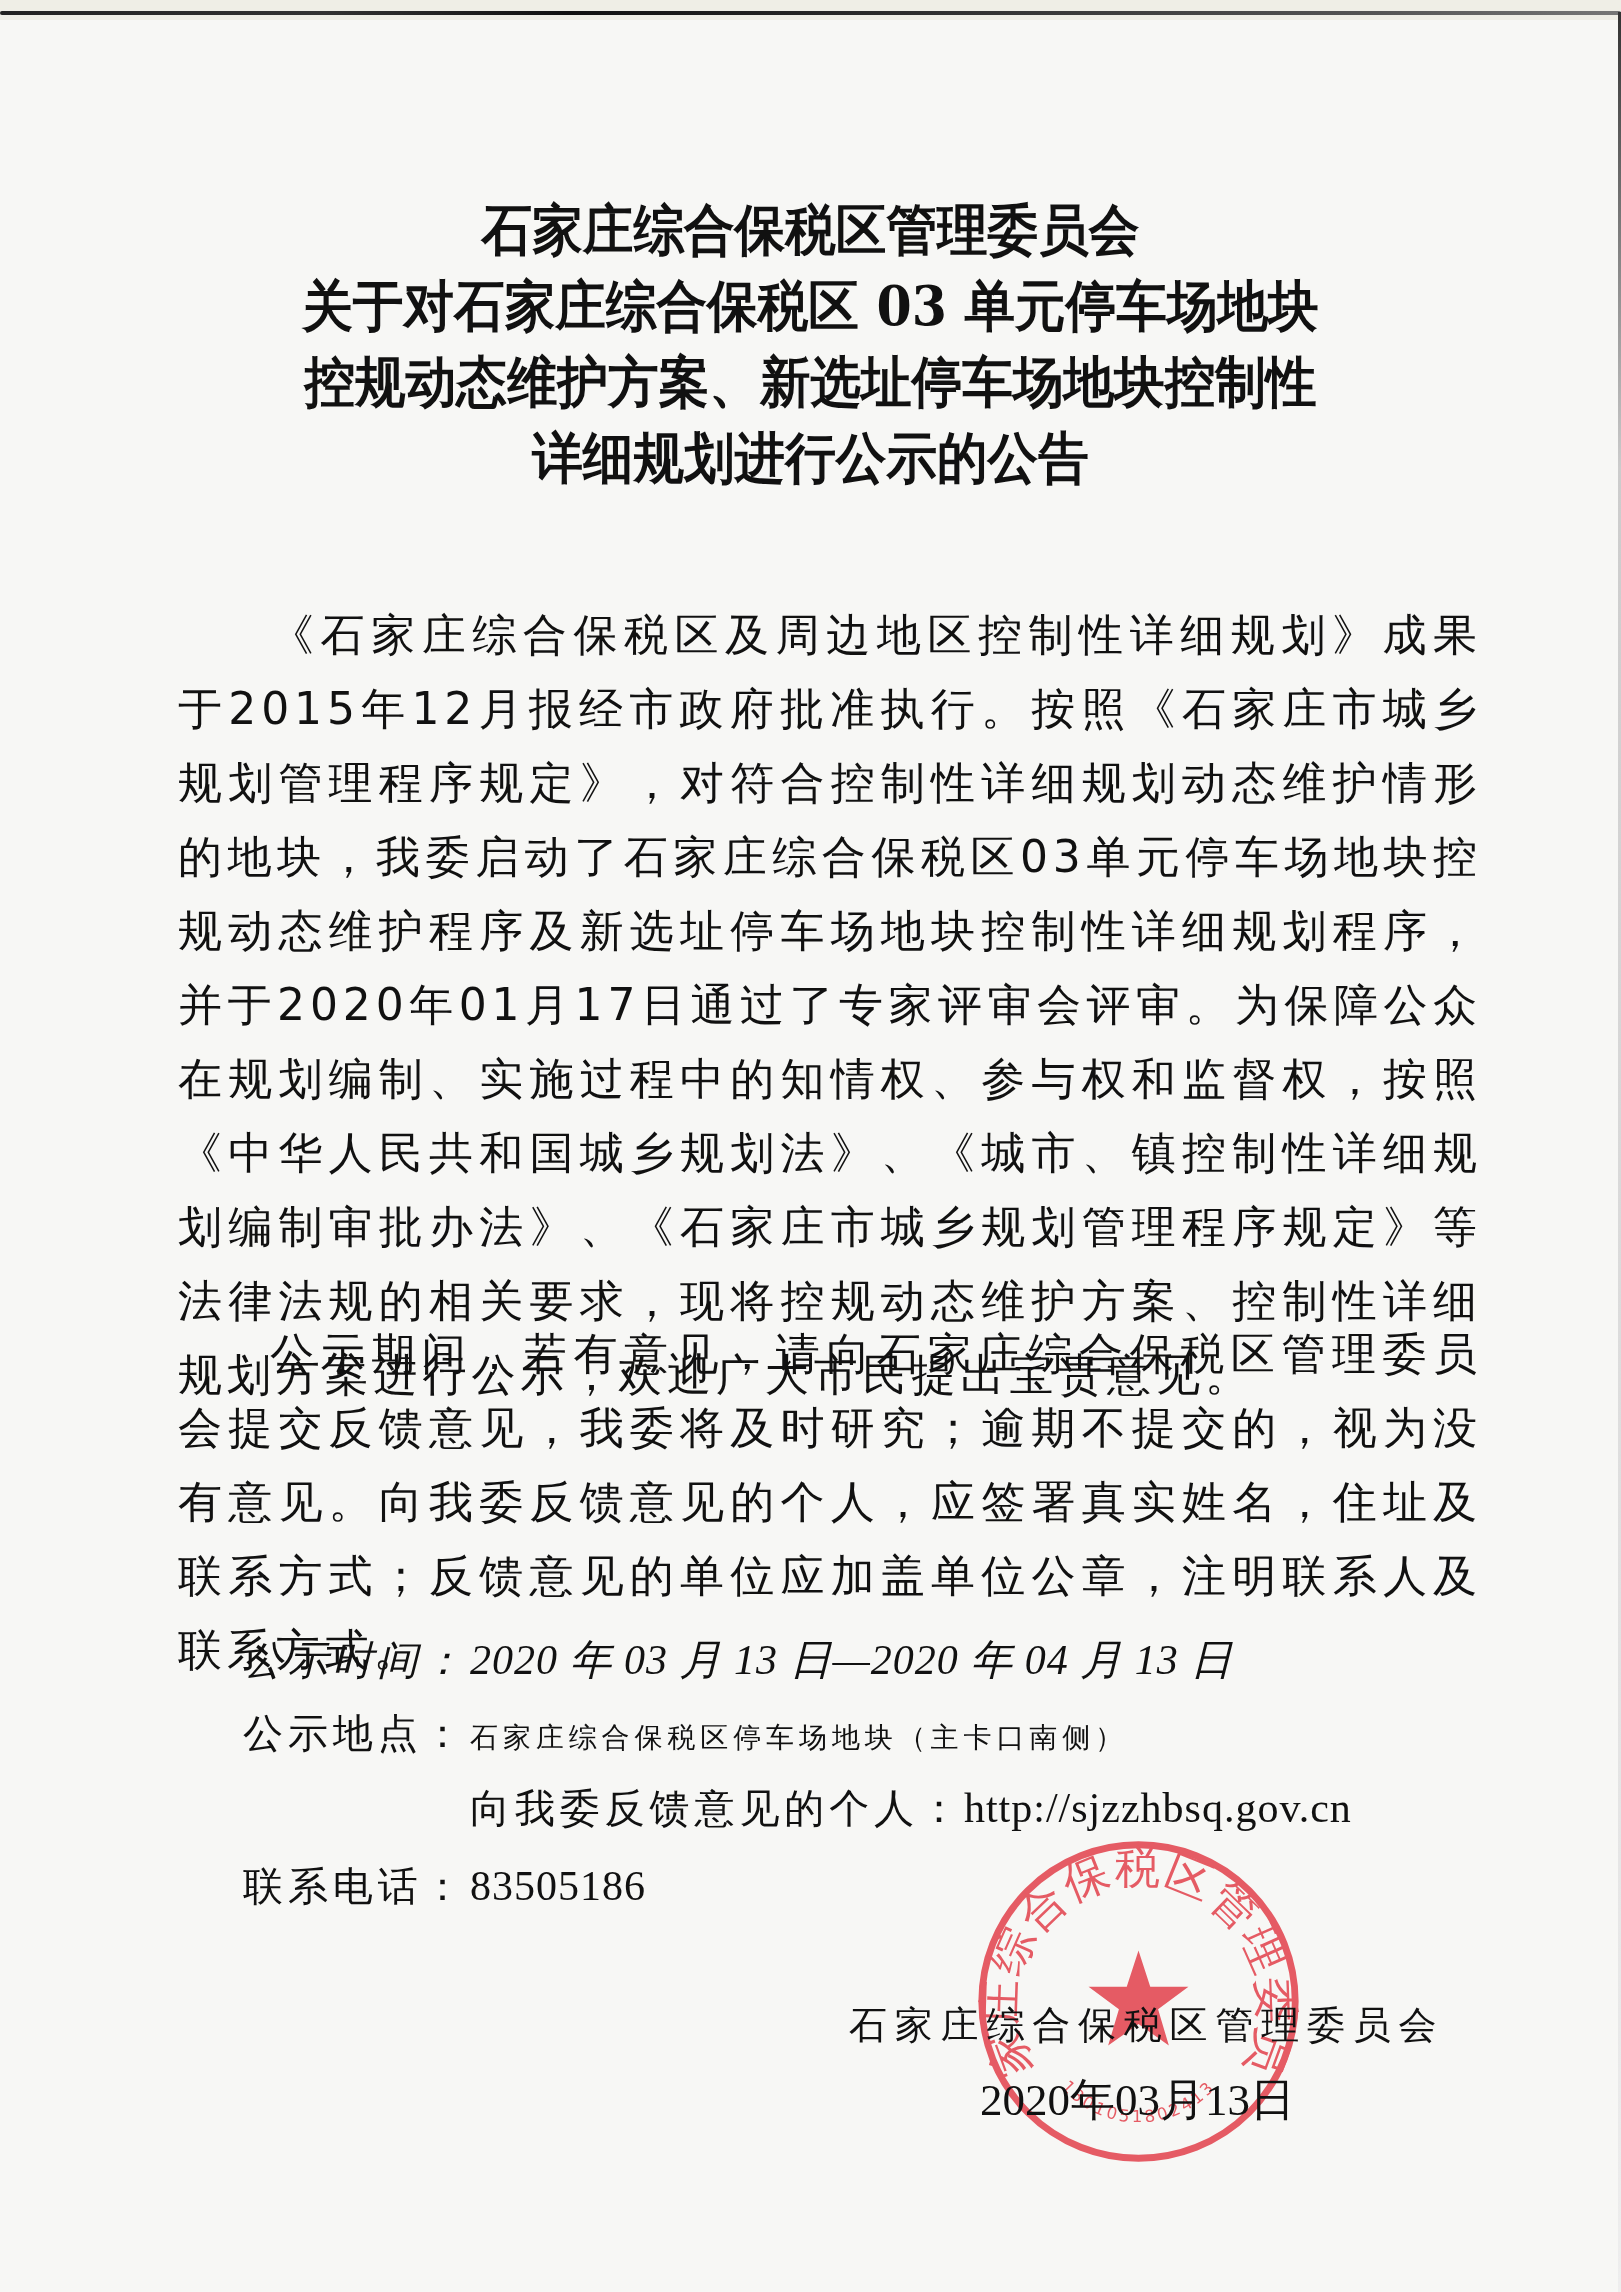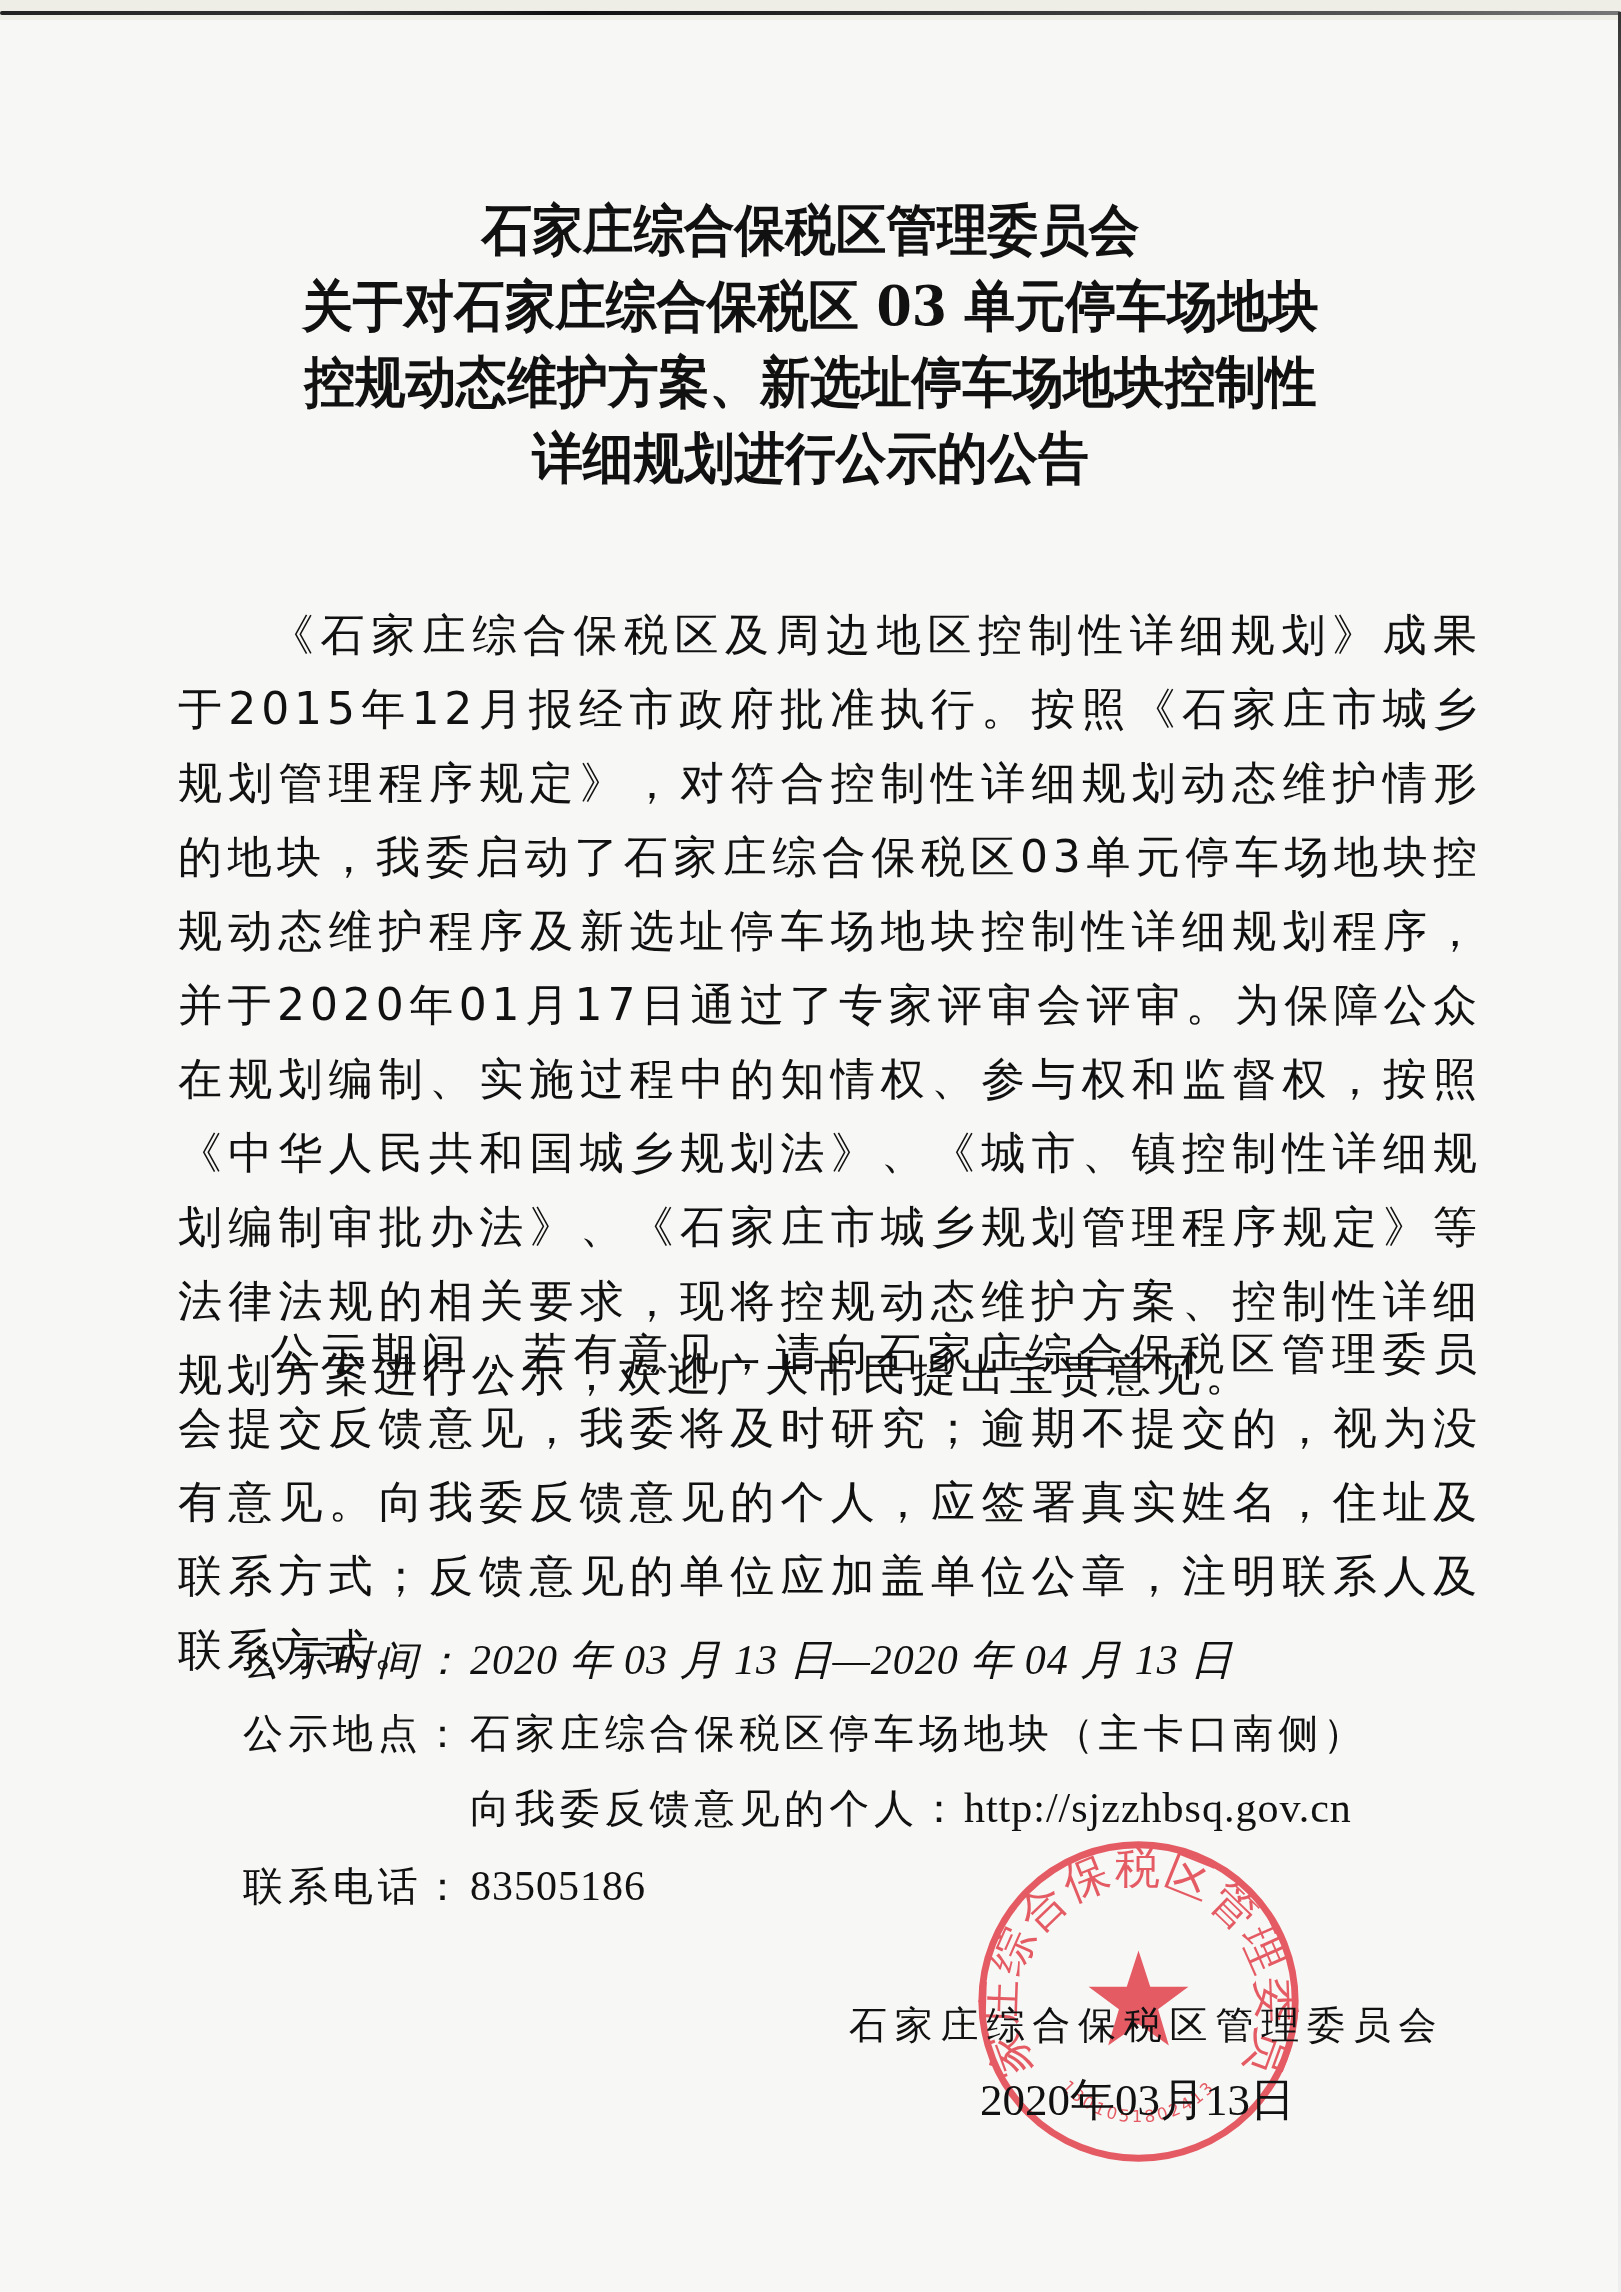--- a/index.html
+++ b/index.html
@@ -41,21 +41,21 @@
     text-align: justify;
   }
   .body-text p { margin: 0; text-indent: 92px; }
   .p1 { top: 598px; }
   .p2 { top: 1317px; }
 
   .info { position: absolute; left: 243px; font-family: "DejaVu Sans", "Liberation Sans", sans-serif;
           font-size: 40px; letter-spacing: 4.9px; white-space: nowrap; }
   .info .label { display: inline-block; width: 227px; }
   .info .val { font-family: "Liberation Serif", "DejaVu Serif", serif; letter-spacing: 1px; font-size: 42px; }
-  .info .val.cjk { font-family: Liberation Mono, monospace; letter-spacing: 4.9px; font-size: 40px; margin-top: 35px; }
+  .info .val.cjk { font-family: Liberation Mono, monospace; letter-spacing: 4.9px; font-size: 28px; margin-top: 35px; }
   .row-time { top: 1632px; font-style: italic; }
   .row-place { top: 1706px; }
   .row-site { top: 1781px; left: 470px; }
   .row-phone { top: 1843px; margin-top: 16px; }
 
   .stamp {
     position: absolute; left: 972px; top: 1835px; width: 333px; height: 333px;
     opacity: 0.78;
   }
   .signature {

